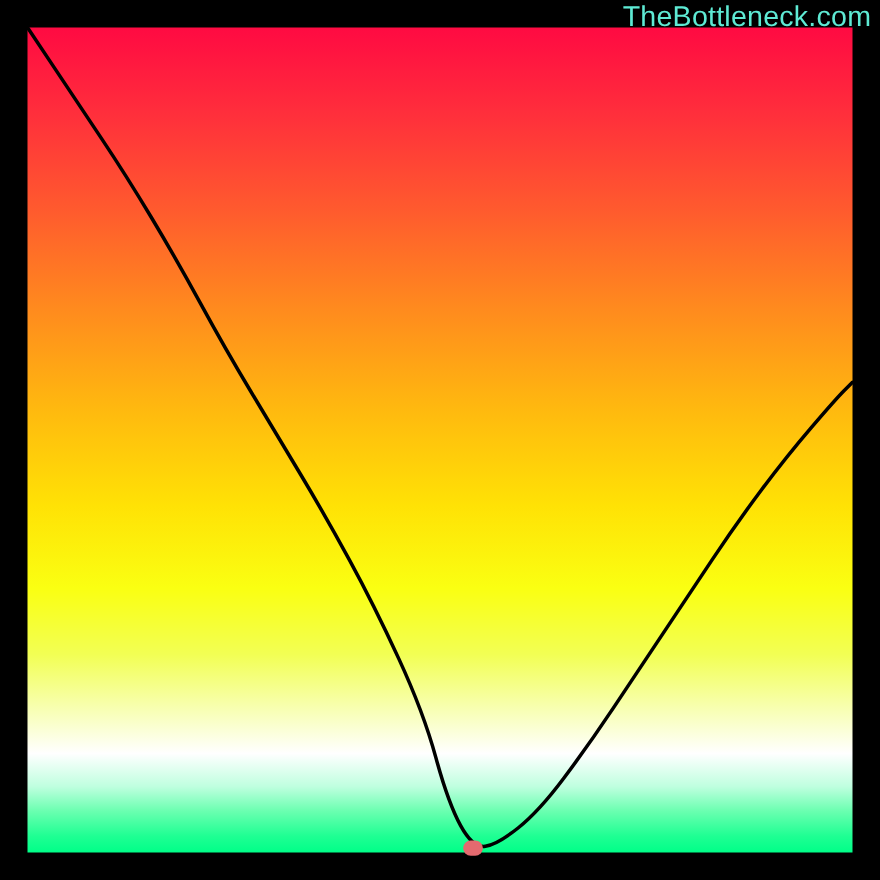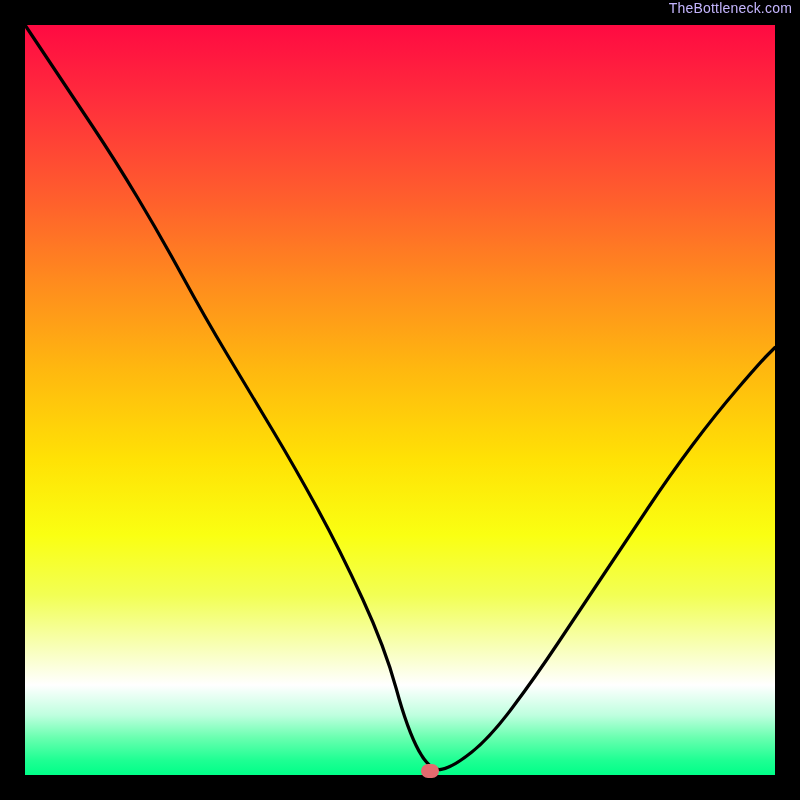--- a/index.html
+++ b/index.html
@@ -15,21 +15,21 @@
       #faff12 68%,
       #f2ff54 76%,
       #f8ffb8 83%,
       #ffffff 88%,
       #bfffdf 92%,
       #6affb0 95%,
       #1fff93 98%,
       #00ff88 100%);}
   svg.curve{position:absolute;left:25px;top:25px;width:750px;height:750px;overflow:visible}
   .marker{position:absolute;width:18px;height:14px;border-radius:7px;background:#e46a6f;transform:translate(-50%,-50%);}
-  .watermark{position:absolute;top:0;right:8px;color:#c4b5fd;font-size:14px;font-weight:500;letter-spacing:.2px}
+  .watermark{position:absolute;top:0;right:8px;color:#5eead4;font-size:26px;font-weight:500;letter-spacing:.2px}
 </style>
 </head>
 <body>
 
 <div class="frame">
   <div class="plot"></div>
 
   <svg class="curve" viewBox="0 0 750 750" preserveAspectRatio="none">
     <path id="curve-path" fill="none" stroke="#000" stroke-width="3.2" stroke-linecap="round" stroke-linejoin="round" d="M 0 0 Q 0 0 22.5 33.75 Q 45 67.5 67.5 101.25 Q 90 135 112.5 172.5 Q 135 210 157.5 251.25 Q 180 292.5 202.5 330 Q 225 367.5 247.5 405 Q 270 442.5 292.5 483.75 Q 315 525 337.5 573.75 Q 360 622.5 371.25 663.75 Q 382.5 705 393.75 725.625 Q 405 746.25 416.25 744.375 Q 427.49999999999994 742.5 446.25 727.5 Q 465 712.5 487.5 682.5 Q 510.00000000000006 652.5 532.5 618.75 Q 555 585 577.5 551.25 Q 600 517.5 622.5 483.75 Q 645 450 667.5 420 Q 690 390 712.5 363.75 Q 735 337.49999999999994 742.5 330 T 750 322.50000000000006"></path>
   </svg>

